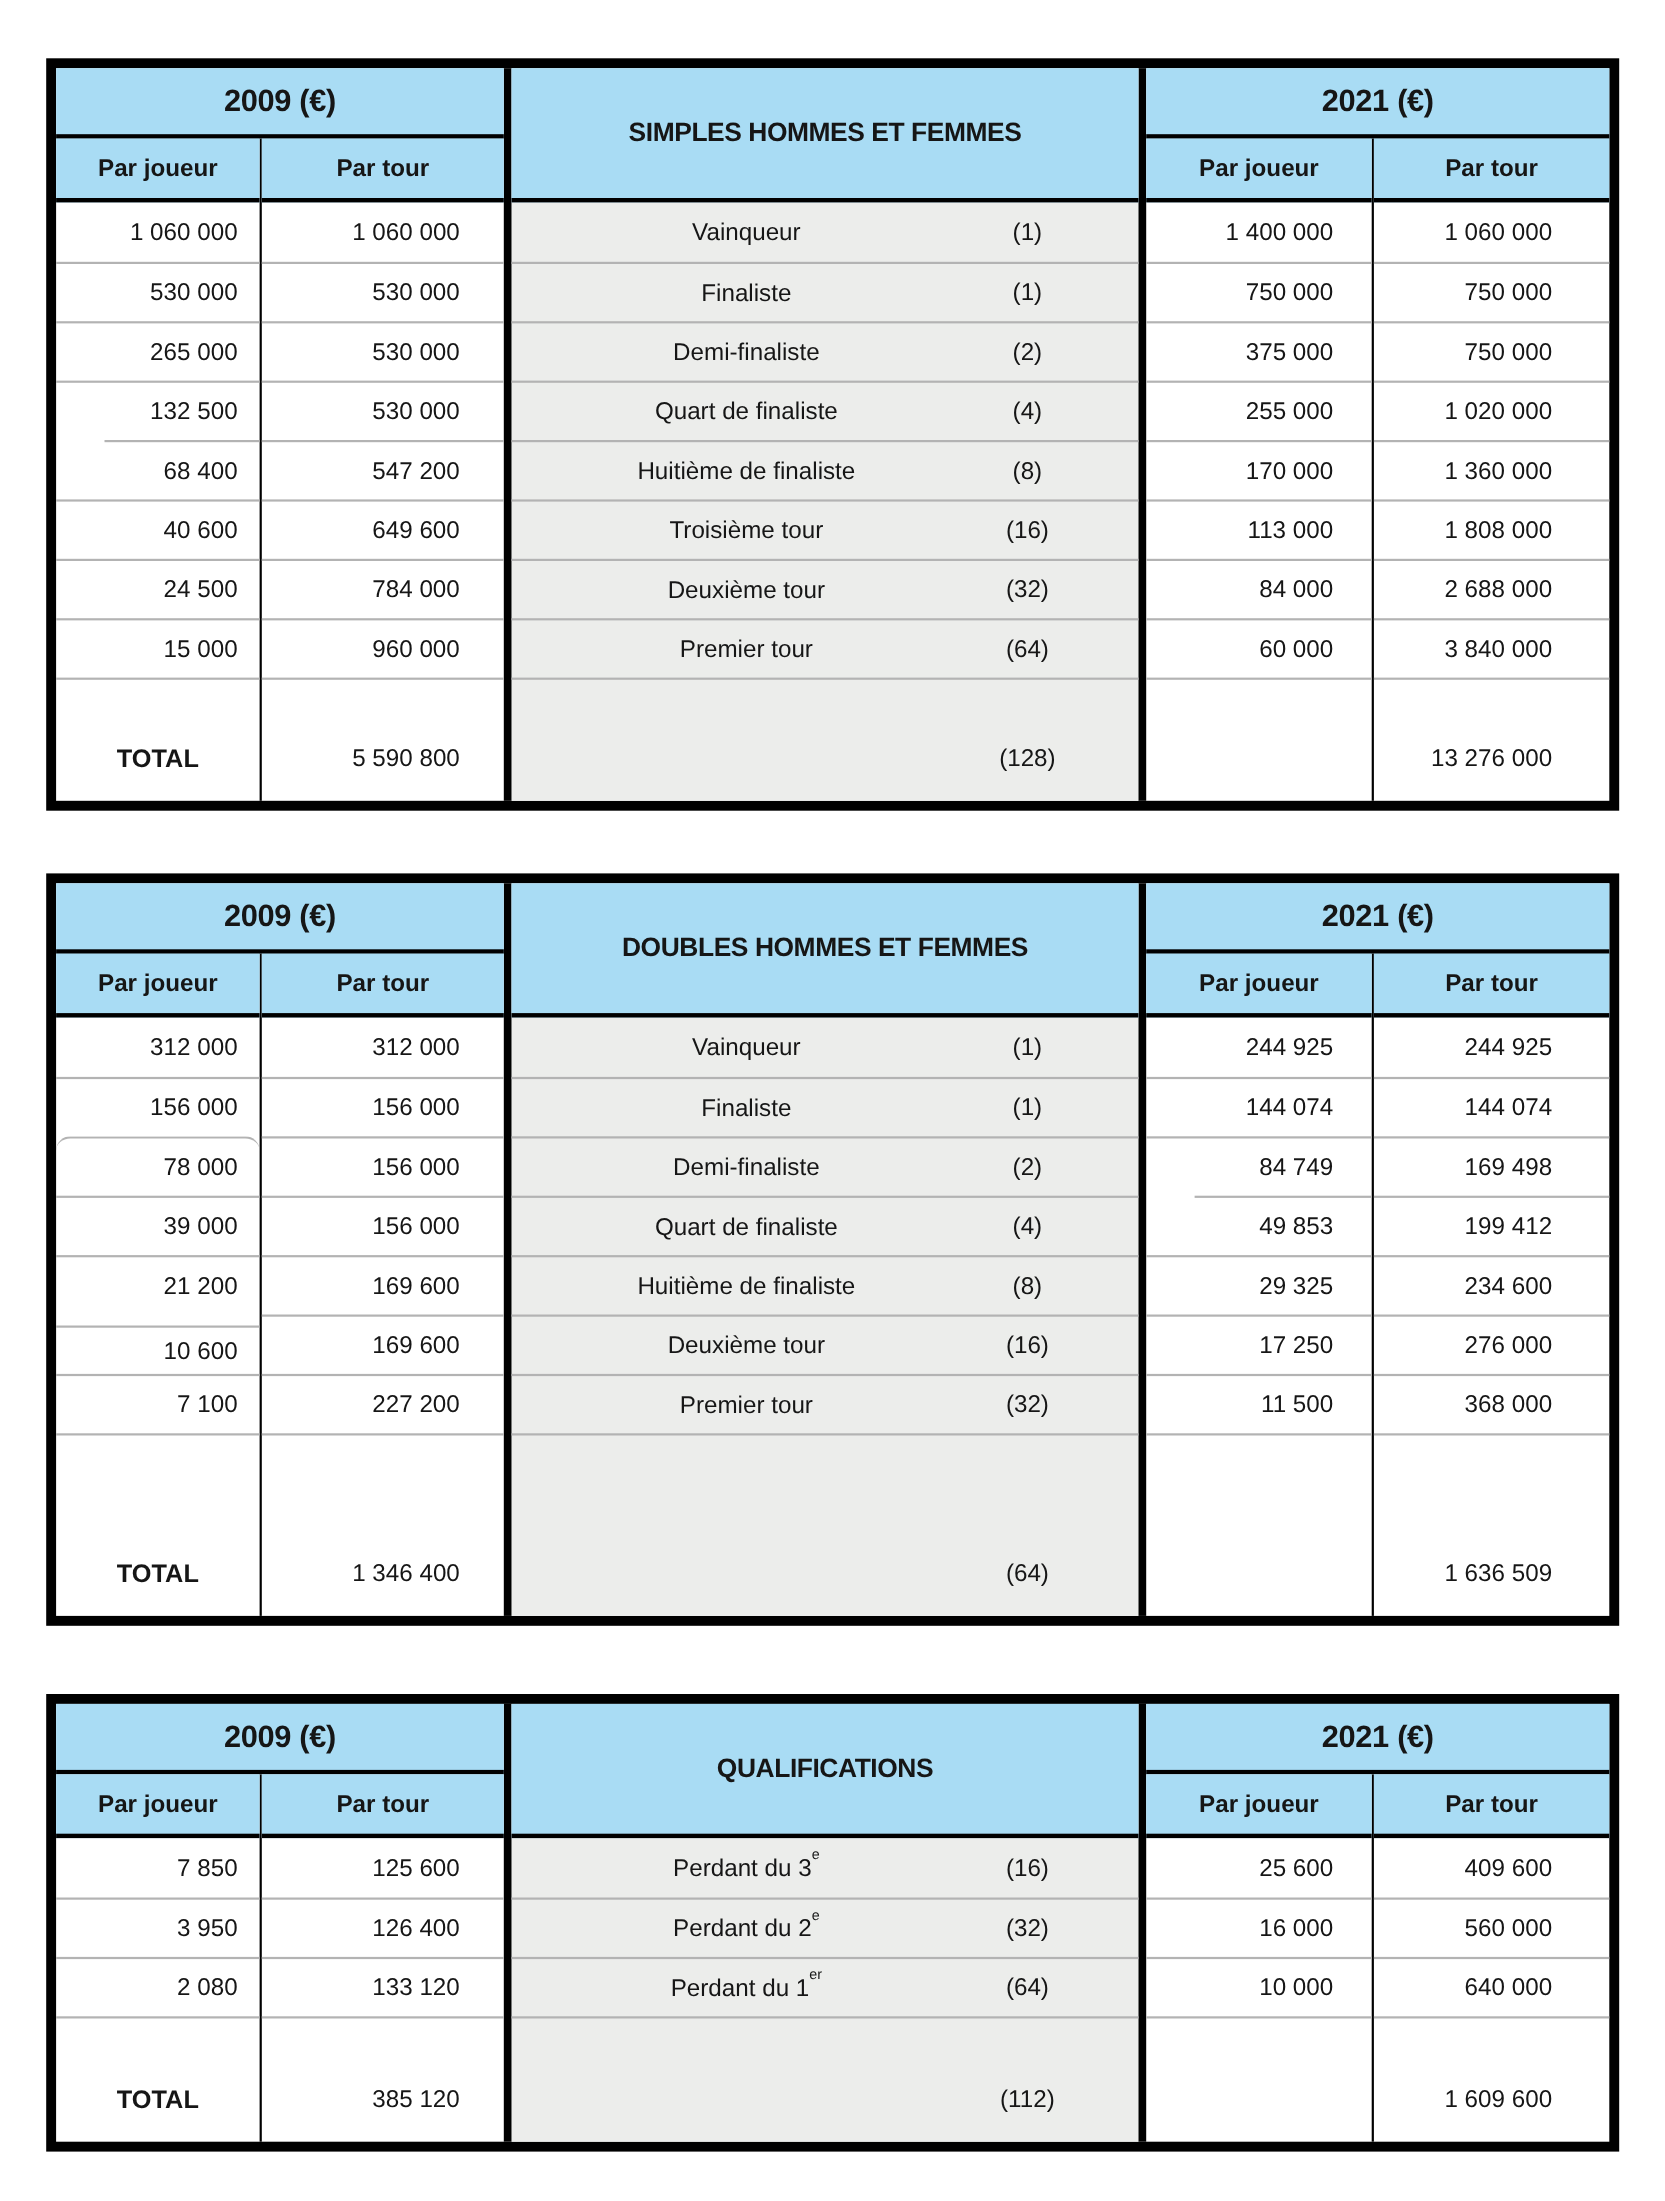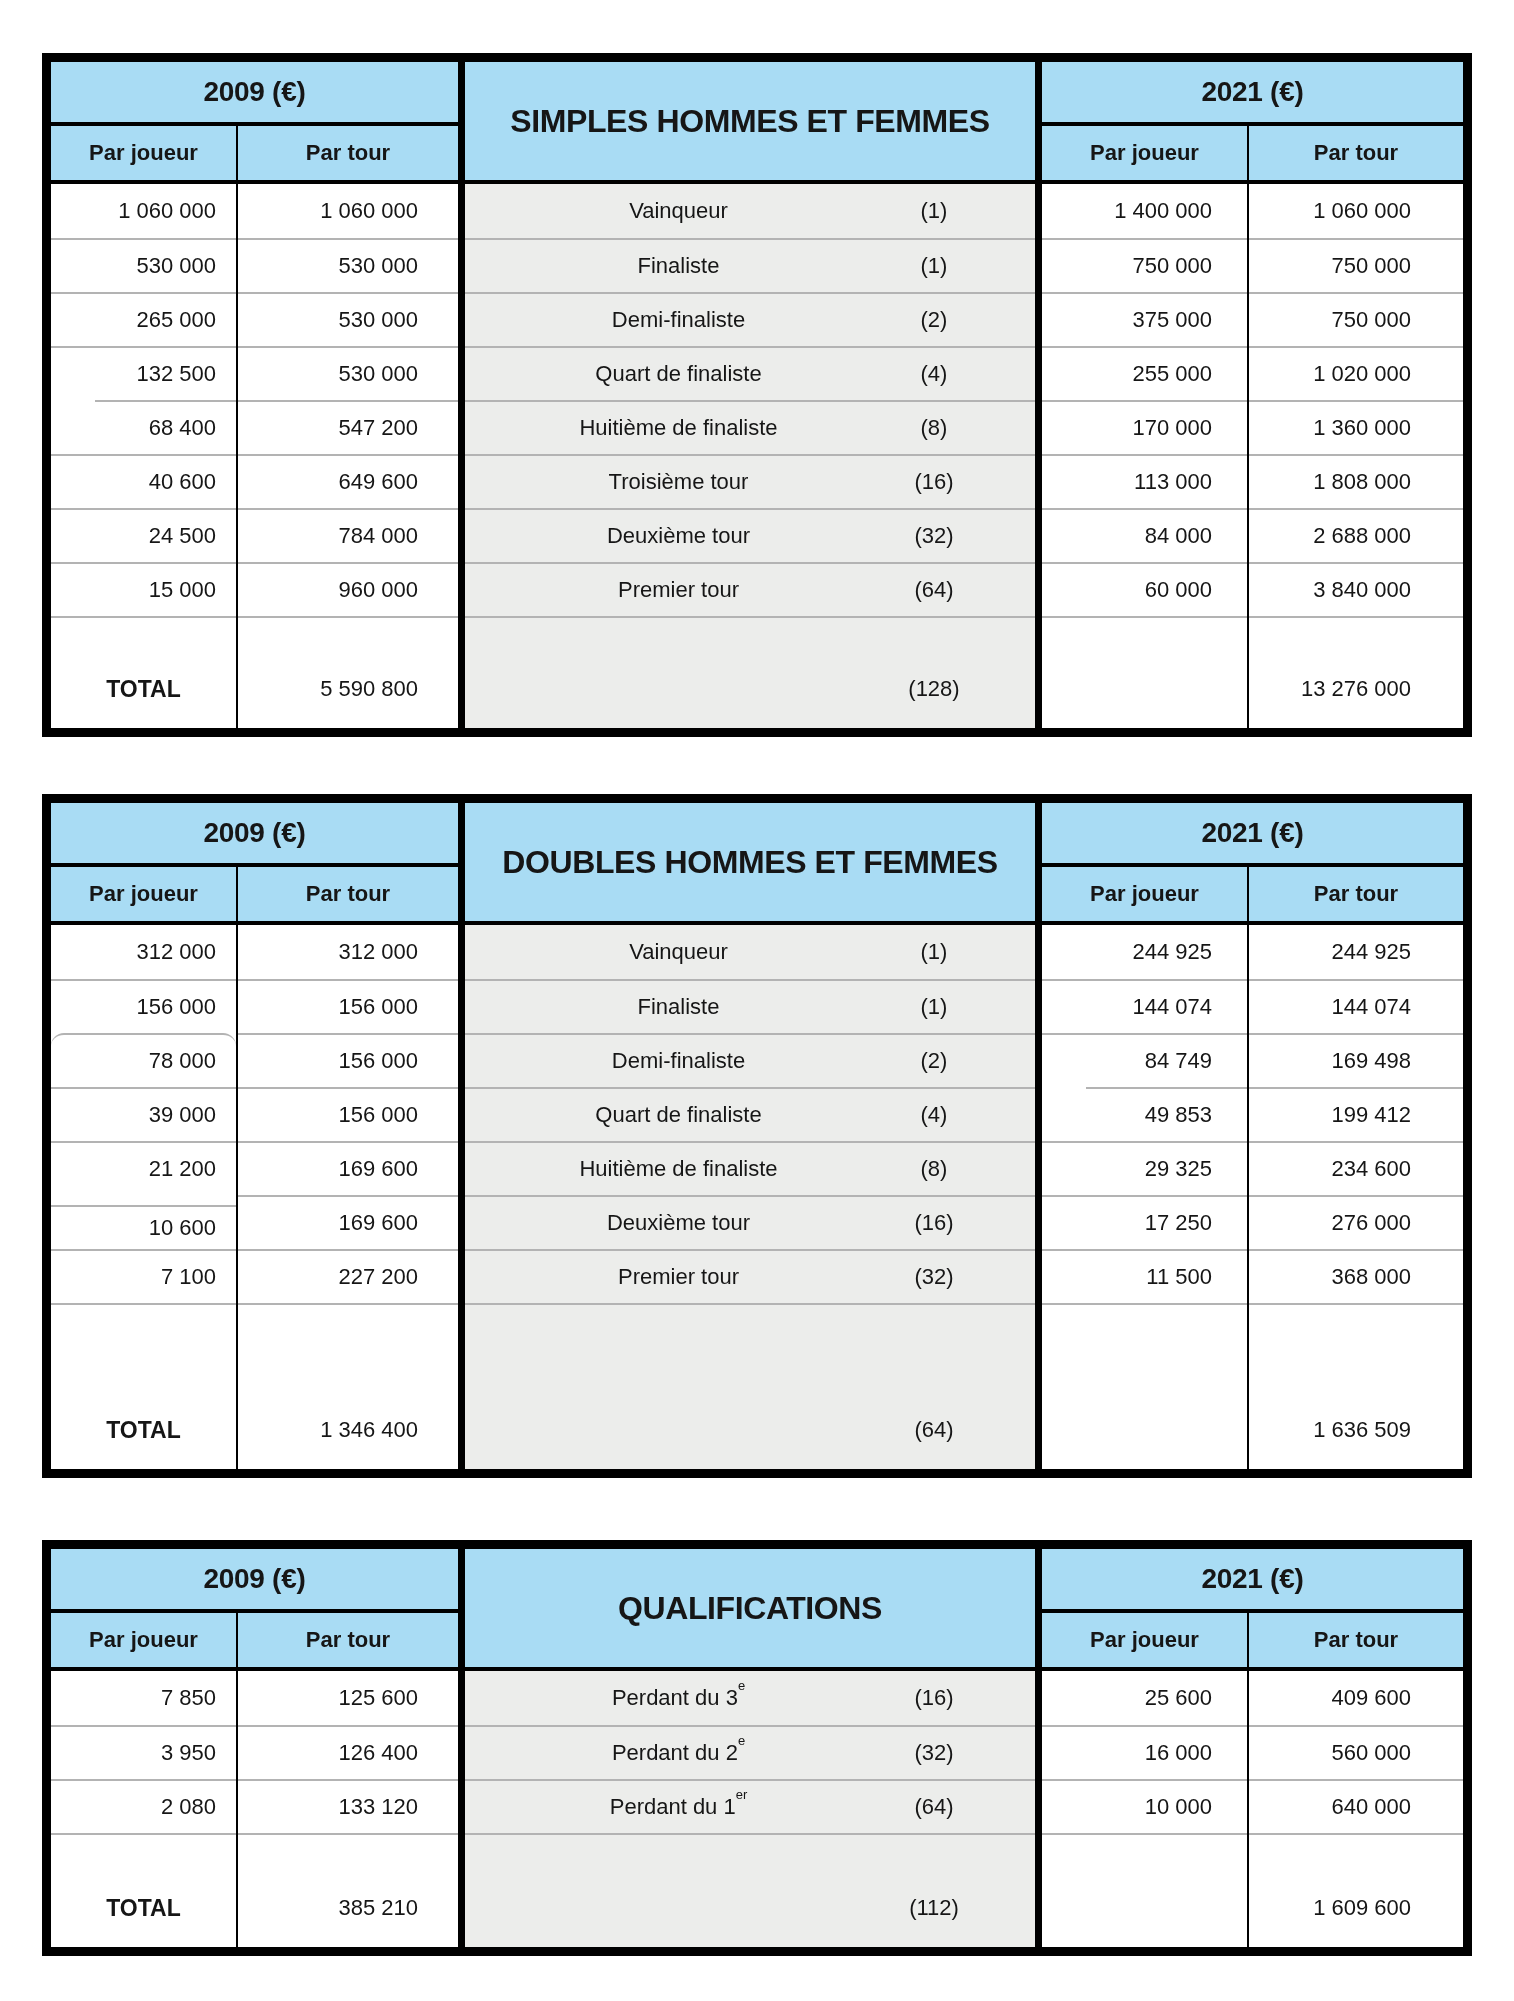--- a/index.html
+++ b/index.html
@@ -31,21 +31,21 @@
     font-weight:700;font-size:28px;letter-spacing:-0.3px;
   }
   .sub{
     background:var(--blue);border-bottom:4px solid #000;
     display:flex;align-items:center;justify-content:center;
     font-weight:700;font-size:22px;
   }
   .title{
     background:var(--blue);border-bottom:4px solid #000;
     display:flex;align-items:center;justify-content:center;
-    font-weight:700;font-size:32px;letter-spacing:-0.4px;
+    font-weight:700;font-size:24px;letter-spacing:-0.4px;
     text-align:left;
   }
   .midbg{background:var(--gray);}
   .vthick{background:#000;}
   .vthin{background:#000;}
   .num{
     display:flex;align-items:center;justify-content:flex-end;
     font-size:22px;
   }
   .c1{padding-right:20px;}
@@ -278,21 +278,21 @@
           <span class="cnt">(64)</span>
         </div>
         <div class="num c4 rt" style="grid-area: 5 / 7;">10 000</div>
         <div class="num c5 rt" style="grid-area: 5 / 9;">640 000</div>
         <div class="rt" style="grid-area: 6 / 1;"></div>
         <div class="rt" style="grid-area: 6 / 3;"></div>
         <div class="rt" style="grid-area: 6 / 5;"></div>
         <div class="rt" style="grid-area: 6 / 7;"></div>
         <div class="rt" style="grid-area: 6 / 9;"></div>
         <div class="tot" style="grid-area: 7 / 1;">TOTAL</div>
-        <div class="num c2" style="grid-area: 7 / 3;">385 210</div>
+        <div class="num c2" style="grid-area: 7 / 3;">385 120</div>
         <div class="mid" style="grid-area: 7 / 5;">
           <span class="lab"></span>
           <span class="cnt">(112)</span>
         </div>
         <div style="grid-area: 7 / 7;"></div>
         <div class="num c5" style="grid-area: 7 / 9;">1 609 600</div>
       </div>
     </div>
 </div>
 

